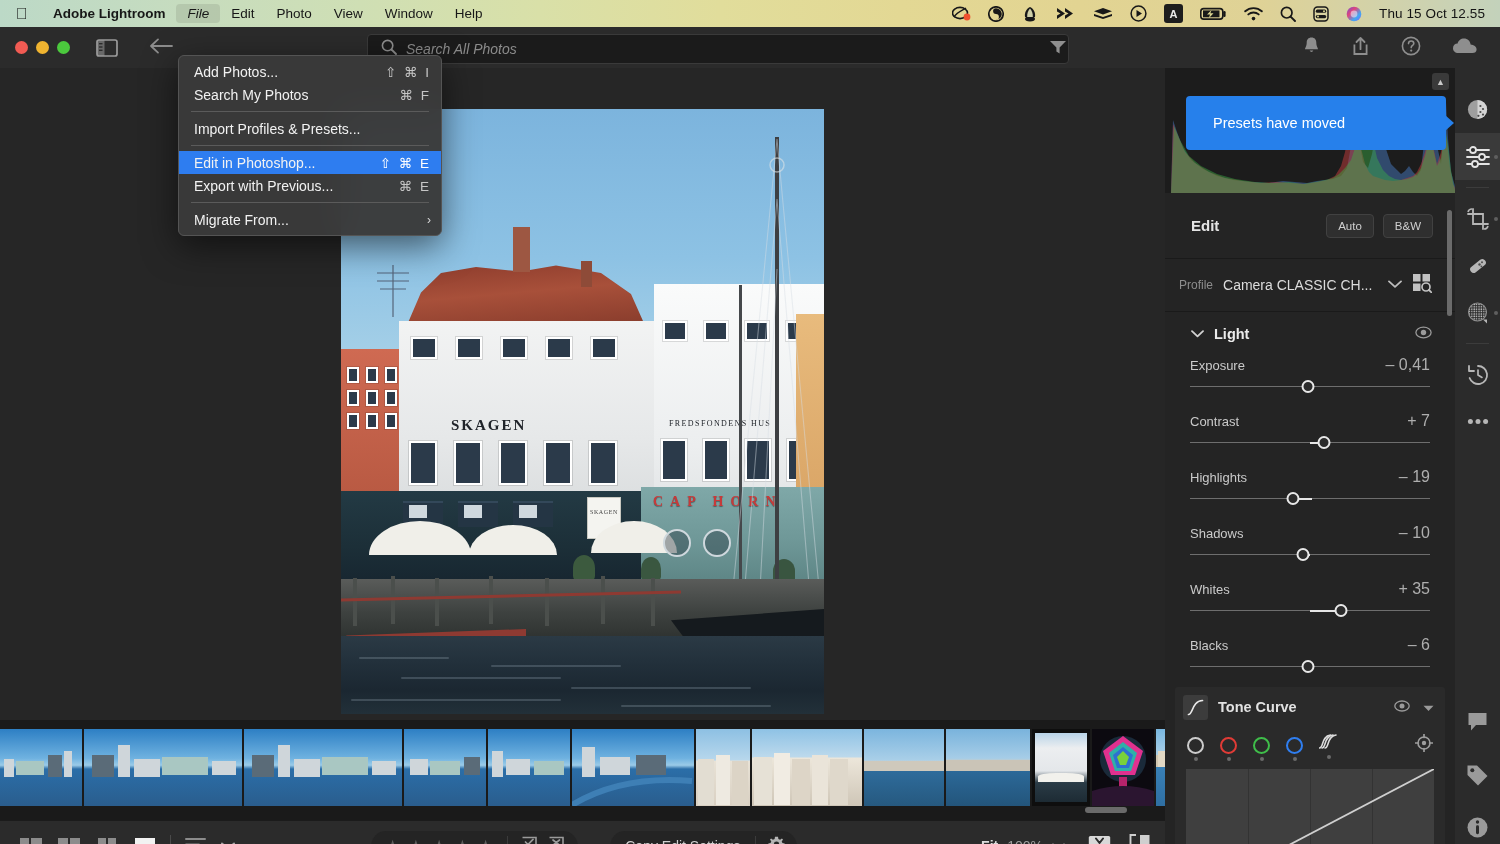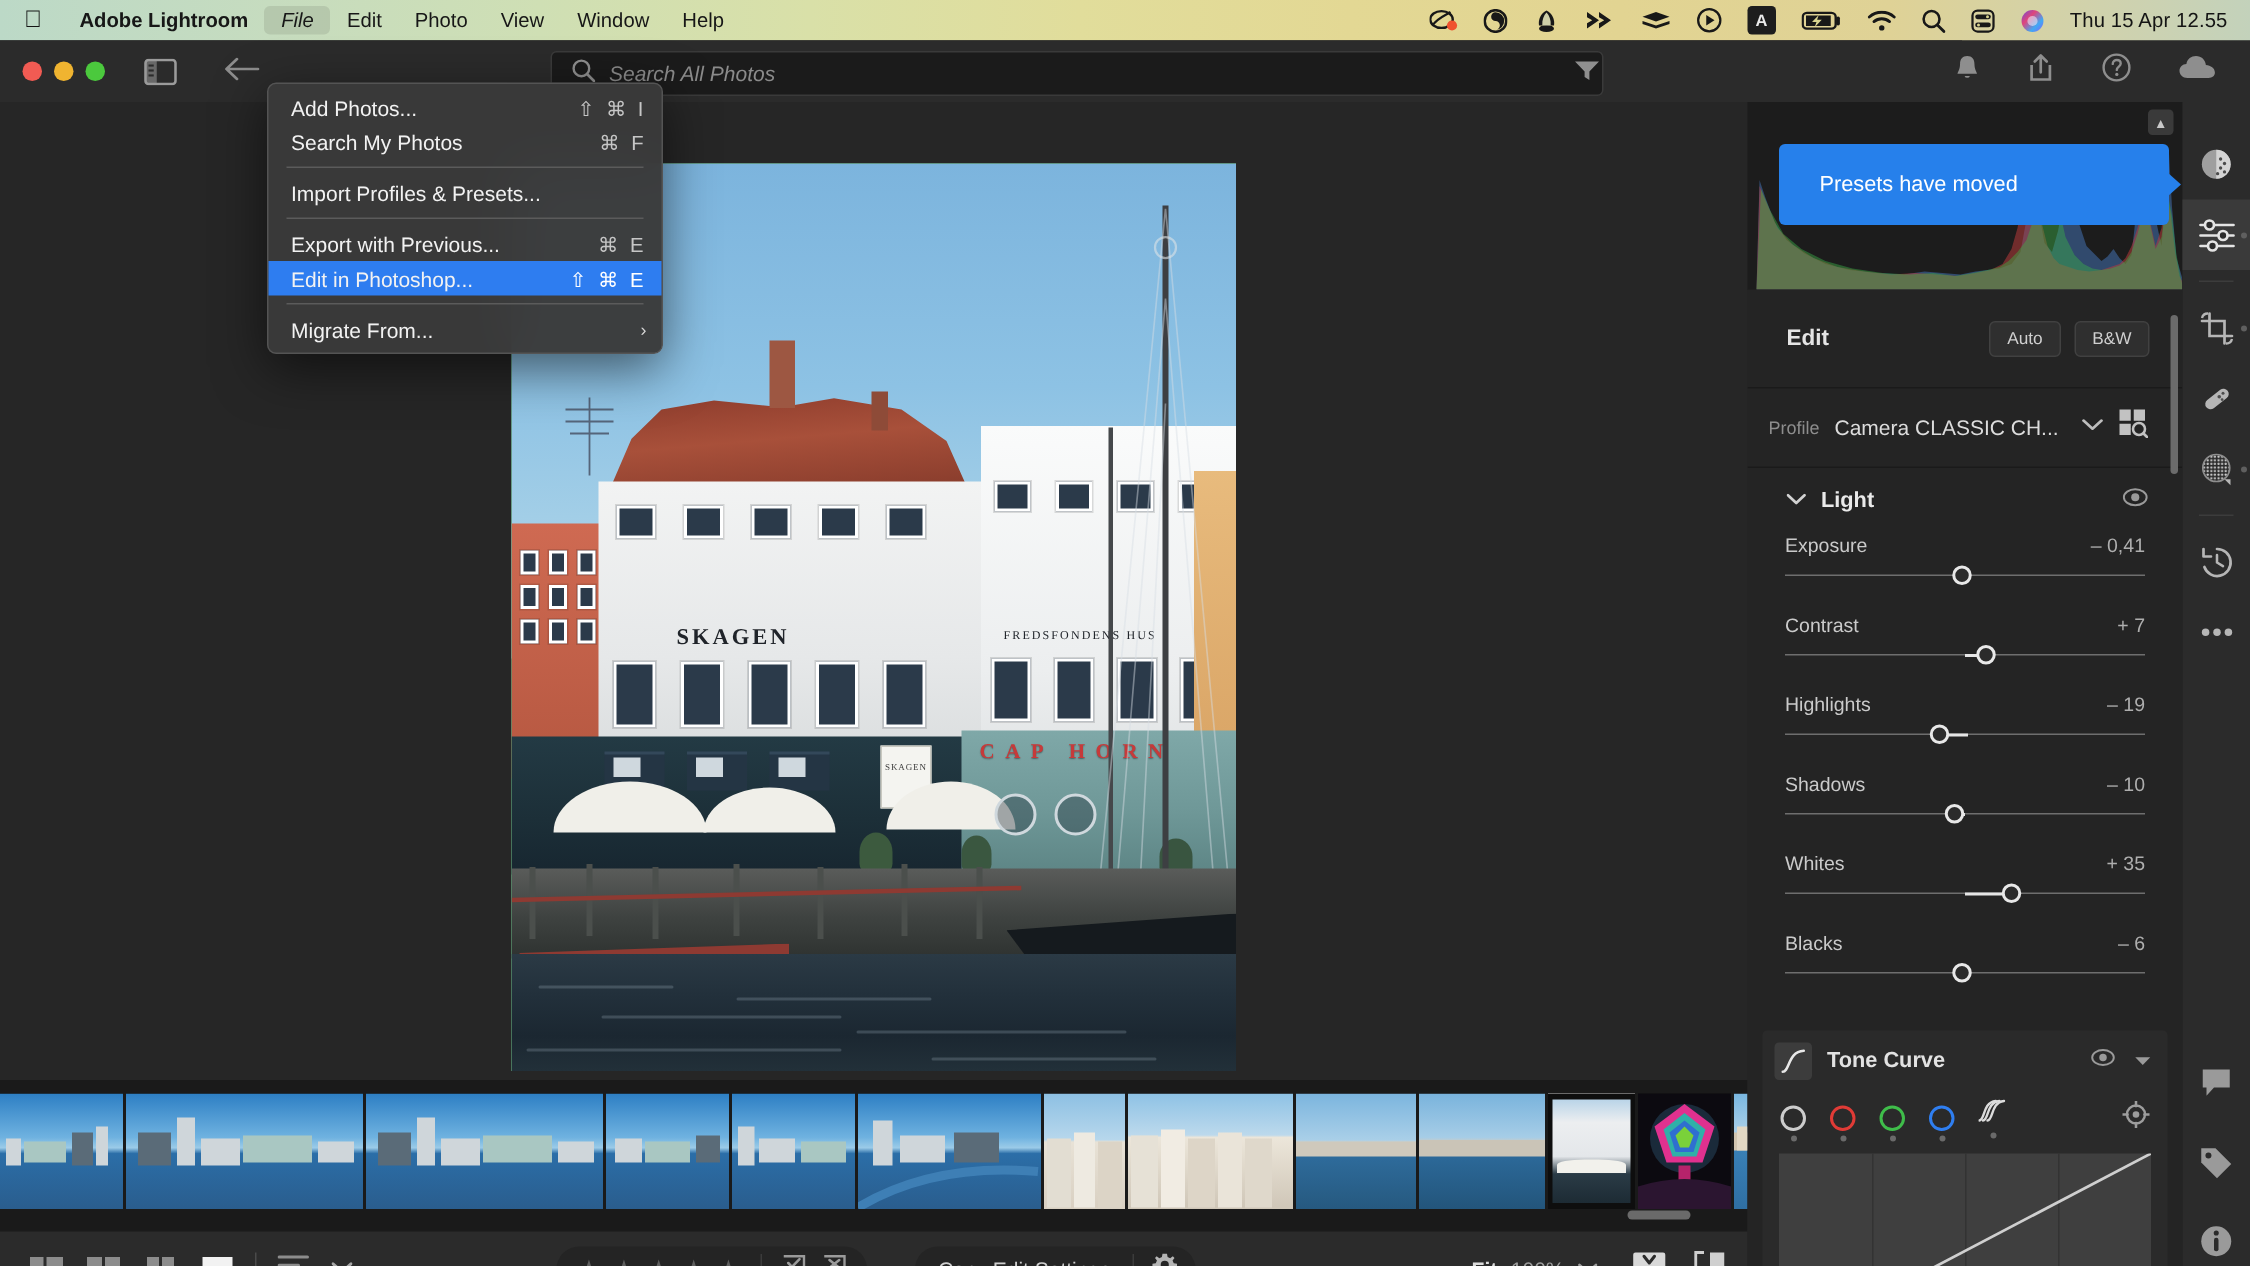--- a/index.html
+++ b/index.html
@@ -153,21 +153,21 @@
 
   .lighthdr{position:absolute;left:0;top:243px;width:290px;height:45px;display:flex;align-items:center;}
   .lighthdr .cd{margin-left:26px;color:#d2d2d2;font-size:11px;}
   .lighthdr .tx{color:#eaeaea;font-size:14.5px;font-weight:bold;margin-left:10px;}
   .lighthdr .eye{margin-left:auto;margin-right:23px;color:#9a9a9a;}
 
   .sliders{position:absolute;left:0;top:288px;width:290px;}
   .srow{padding:0 25px;margin-bottom:19px;}
   .sline{display:flex;justify-content:space-between;align-items:baseline;margin-bottom:6px;}
   .sname{color:#cacaca;font-size:13px;}
-  .sval{color:#aeaeae;font-size:13px;}
+  .sval{color:#aeaeae;font-size:16px;}
   .strack{position:relative;height:13px;}
   .strack .bar{position:absolute;left:0;top:6px;width:100%;height:1px;background:#6e6e6e;}
   .strack .fill{position:absolute;top:5.5px;height:2px;background:#e6e6e6;}
   .strack .knob{position:absolute;top:0;width:13px;height:13px;border-radius:50%;
     border:2px solid #e8e8e8;background:#2b2b2b;transform:translateX(-6.5px);box-sizing:border-box;}
 
   .tonecard{position:absolute;left:10px;top:619px;width:270px;height:224px;background:#2a2a2a;
     border-radius:3px;overflow:hidden;}
   .tchdr{height:40px;display:flex;align-items:center;}
   .tcicon{width:25px;height:25px;background:#3c3c3c;border-radius:3px;margin-left:8px;
@@ -284,21 +284,21 @@
                 <stop offset="0%" stop-color="#6c4bd8"></stop>
                 <stop offset="35%" stop-color="#e0457b"></stop>
                 <stop offset="70%" stop-color="#3fa9f5"></stop>
                 <stop offset="100%" stop-color="#8b5cf6"></stop>
               </linearGradient>
             </defs>
             <circle cx="8" cy="8" r="7.3" fill="url(#sg)"></circle>
             <circle cx="8" cy="8" r="3.4" fill="#f3f0fb" opacity=".55"></circle>
           </svg>
       </div>
-      <div class="mb-clock">Thu 15 Apr  12.55</div>
+      <div class="mb-clock">Thu 15 Oct  12.55</div>
     </div>
   </div>
 
   <div class="win">
 
     <div class="topbar">
       <div class="traffic">
         <div class="tl r"></div>
         <div class="tl y"></div>
         <div class="tl g"></div>
@@ -474,27 +474,27 @@
       <div class="mi">
         <span class="lbl">Search My Photos</span>
         <span class="sc">⌘ F</span>
       </div>
       <div class="msep"></div>
       <div class="mi">
         <span class="lbl">Import Profiles &amp; Presets...</span>
         <span class="sc"></span>
       </div>
       <div class="msep"></div>
+      <div class="mi sel">
+        <span class="lbl">Edit in Photoshop...</span>
+        <span class="sc">⇧ ⌘ E</span>
+      </div>
       <div class="mi">
         <span class="lbl">Export with Previous...</span>
         <span class="sc">⌘ E</span>
-      </div>
-      <div class="mi sel">
-        <span class="lbl">Edit in Photoshop...</span>
-        <span class="sc">⇧ ⌘ E</span>
       </div>
       <div class="msep"></div>
       <div class="mi">
         <span class="lbl">Migrate From...</span>
         <span class="chev-r">›</span>
       </div>
     </div>
 
     <div class="filmstrip">
       <div class="thumb" style="width:82px;">

